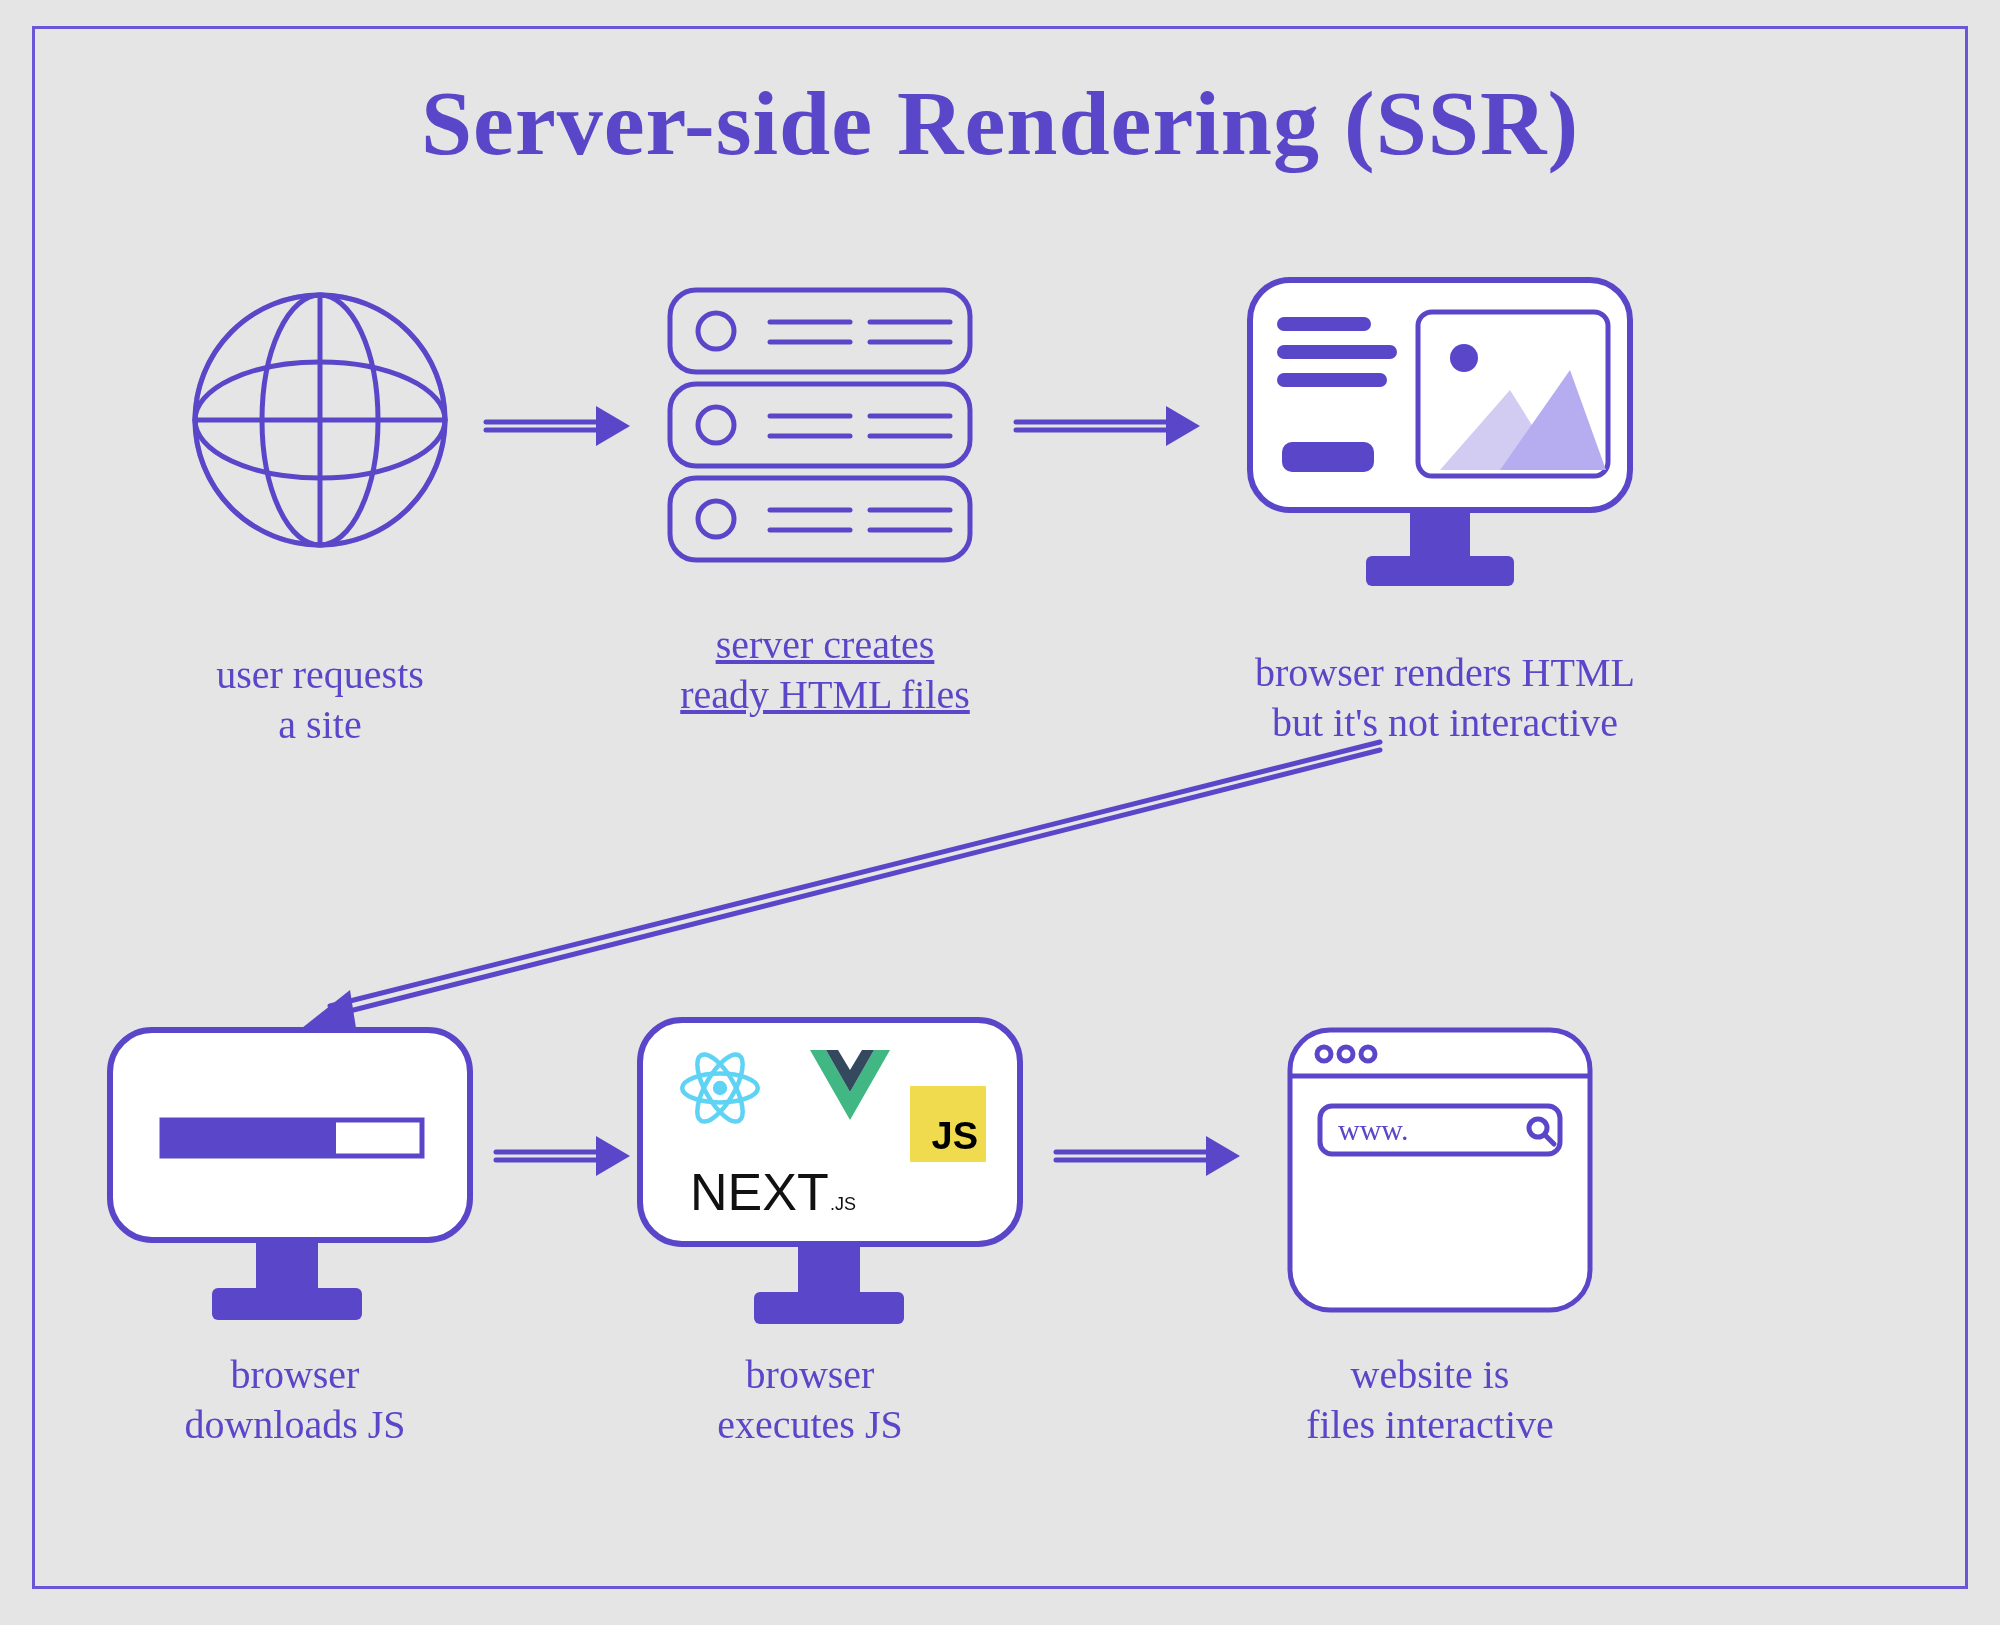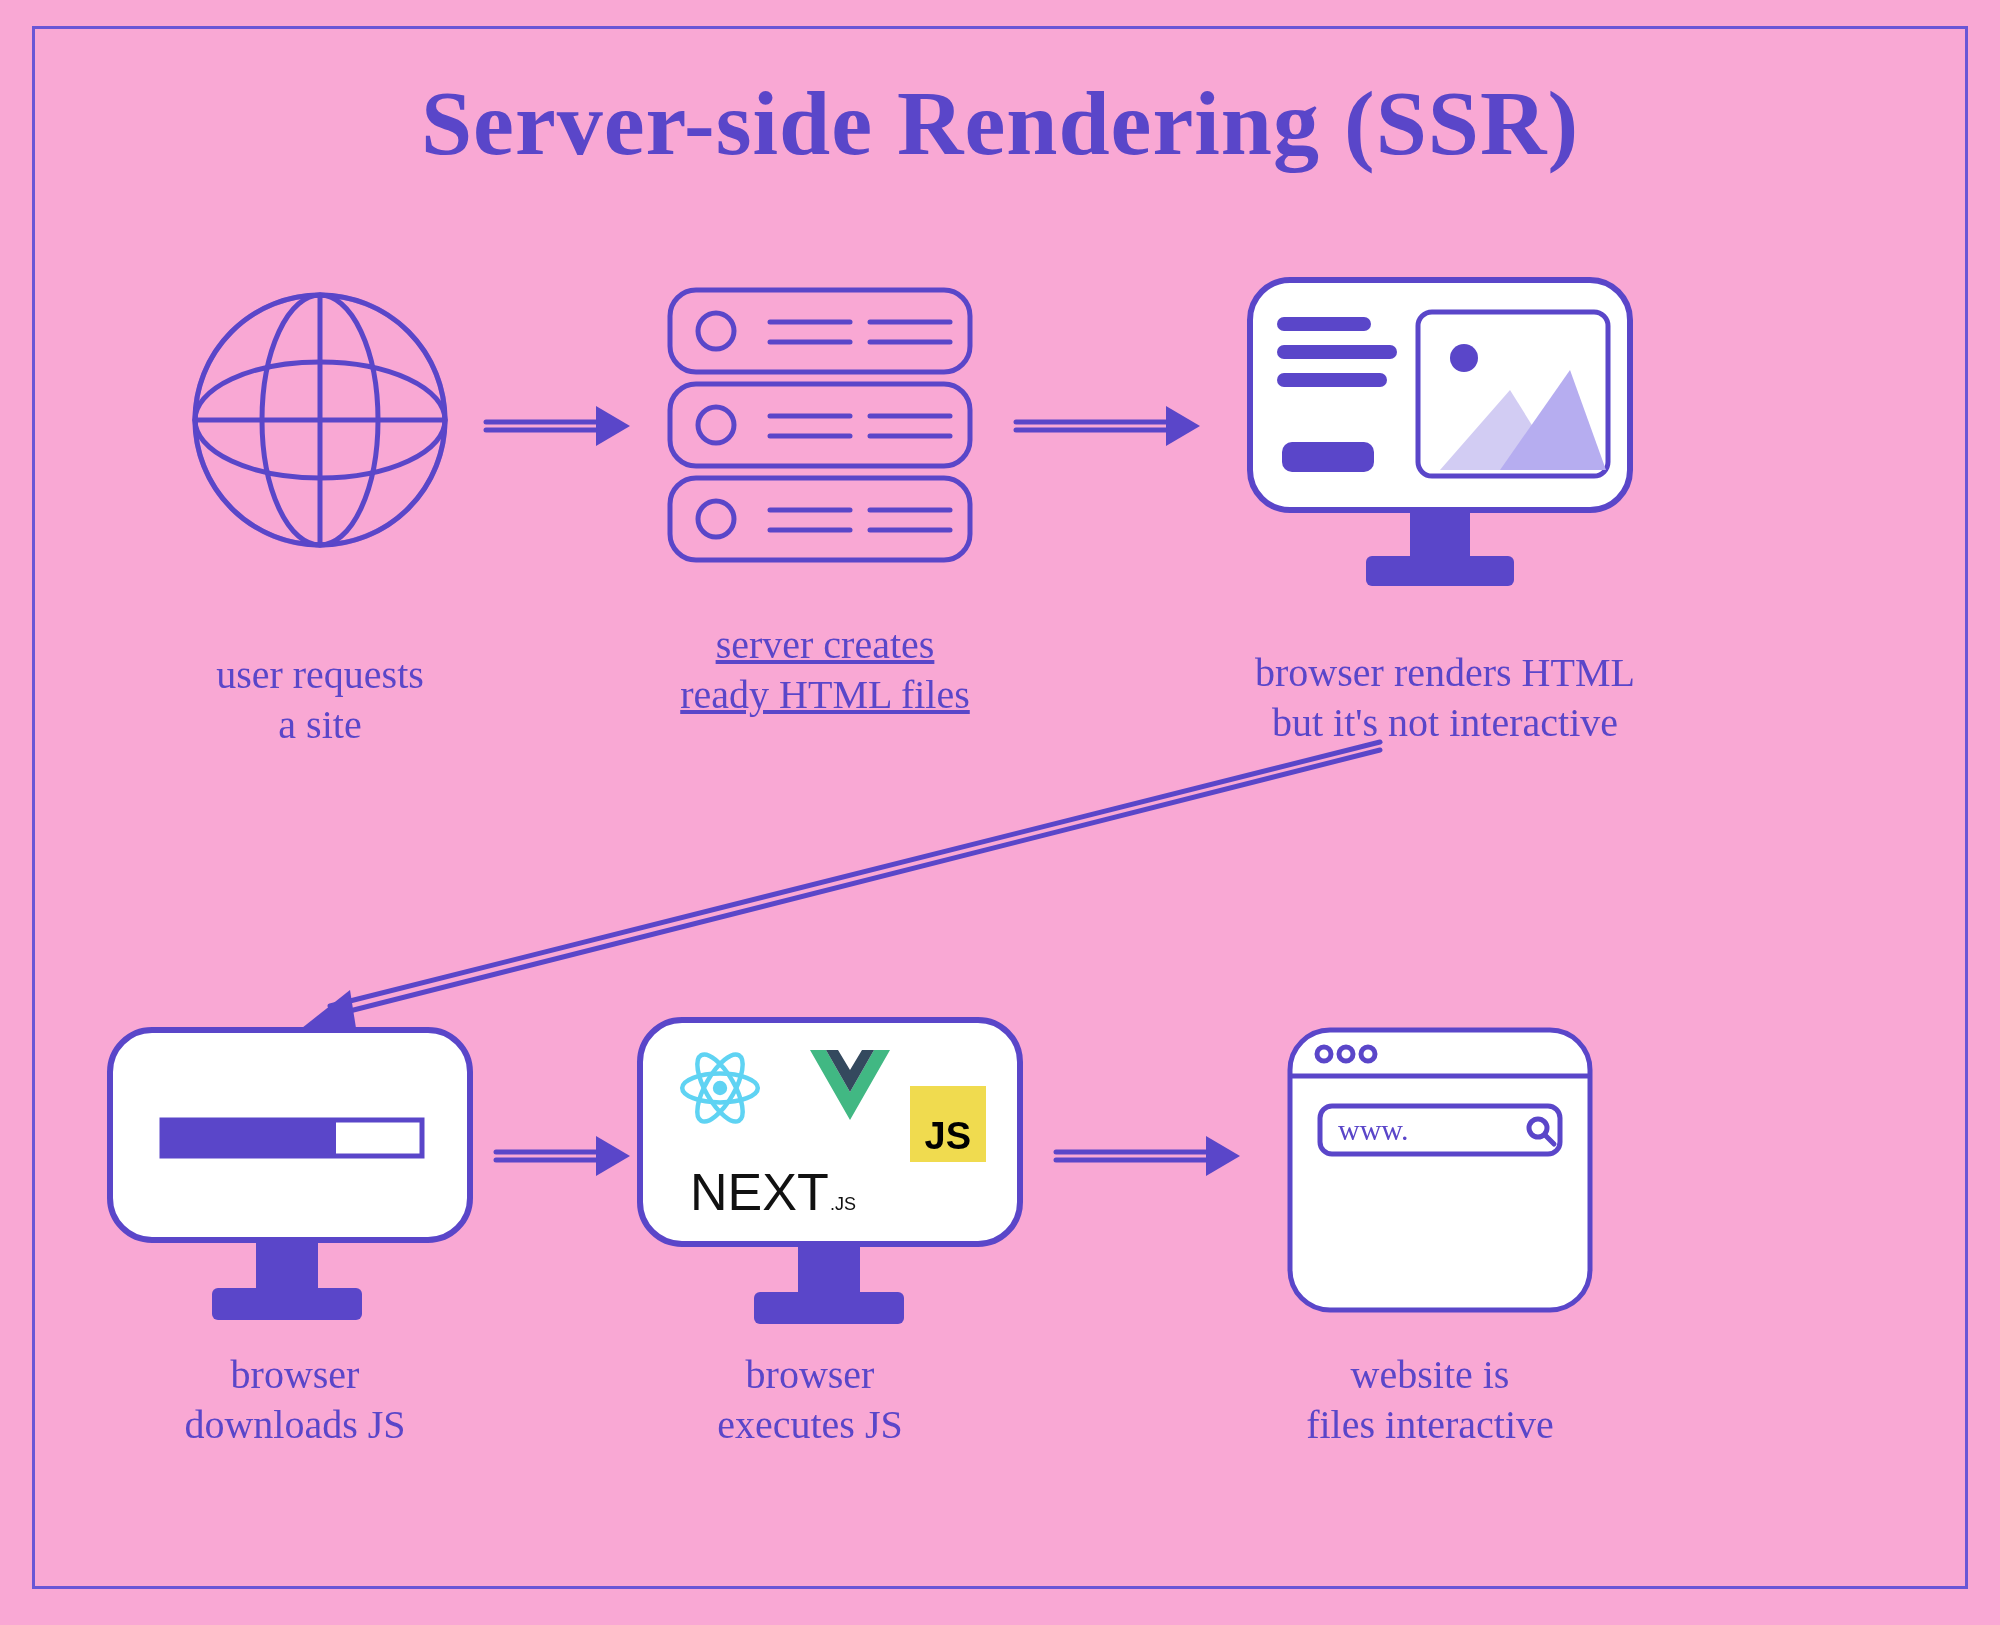--- a/index.html
+++ b/index.html
@@ -6,21 +6,21 @@
   body {
     margin: 0;
     padding: 0;
     background: #ffffff;
     font-family: "Comic Sans MS", "Segoe Script", cursive;
   }
   .canvas {
     width: 2000px;
     height: 1625px;
     position: relative;
-    background: #f9a8d4;
+    background: #e5e5e5;
   }
   .frame {
     position: absolute;
     left: 32px;
     top: 26px;
     right: 32px;
     bottom: 36px;
     border: 3px solid #6a56d6;
   }
   .title {
@@ -72,21 +72,21 @@
     position:absolute;
     background:#f0db4f;
     width:76px; height:76px;
     font-family: Arial, sans-serif;
     font-weight:700;
     font-size:38px;
     color:#000;
     display:flex;
     align-items:flex-end;
     justify-content:flex-end;
-    padding:4px 15px;
+    padding:4px 8px;
   }
 </style>
 </head>
 <body>
 
 <div class="canvas">
   <div class="frame"></div>
 
   <div class="title">Server-side Rendering (SSR)</div>
 

